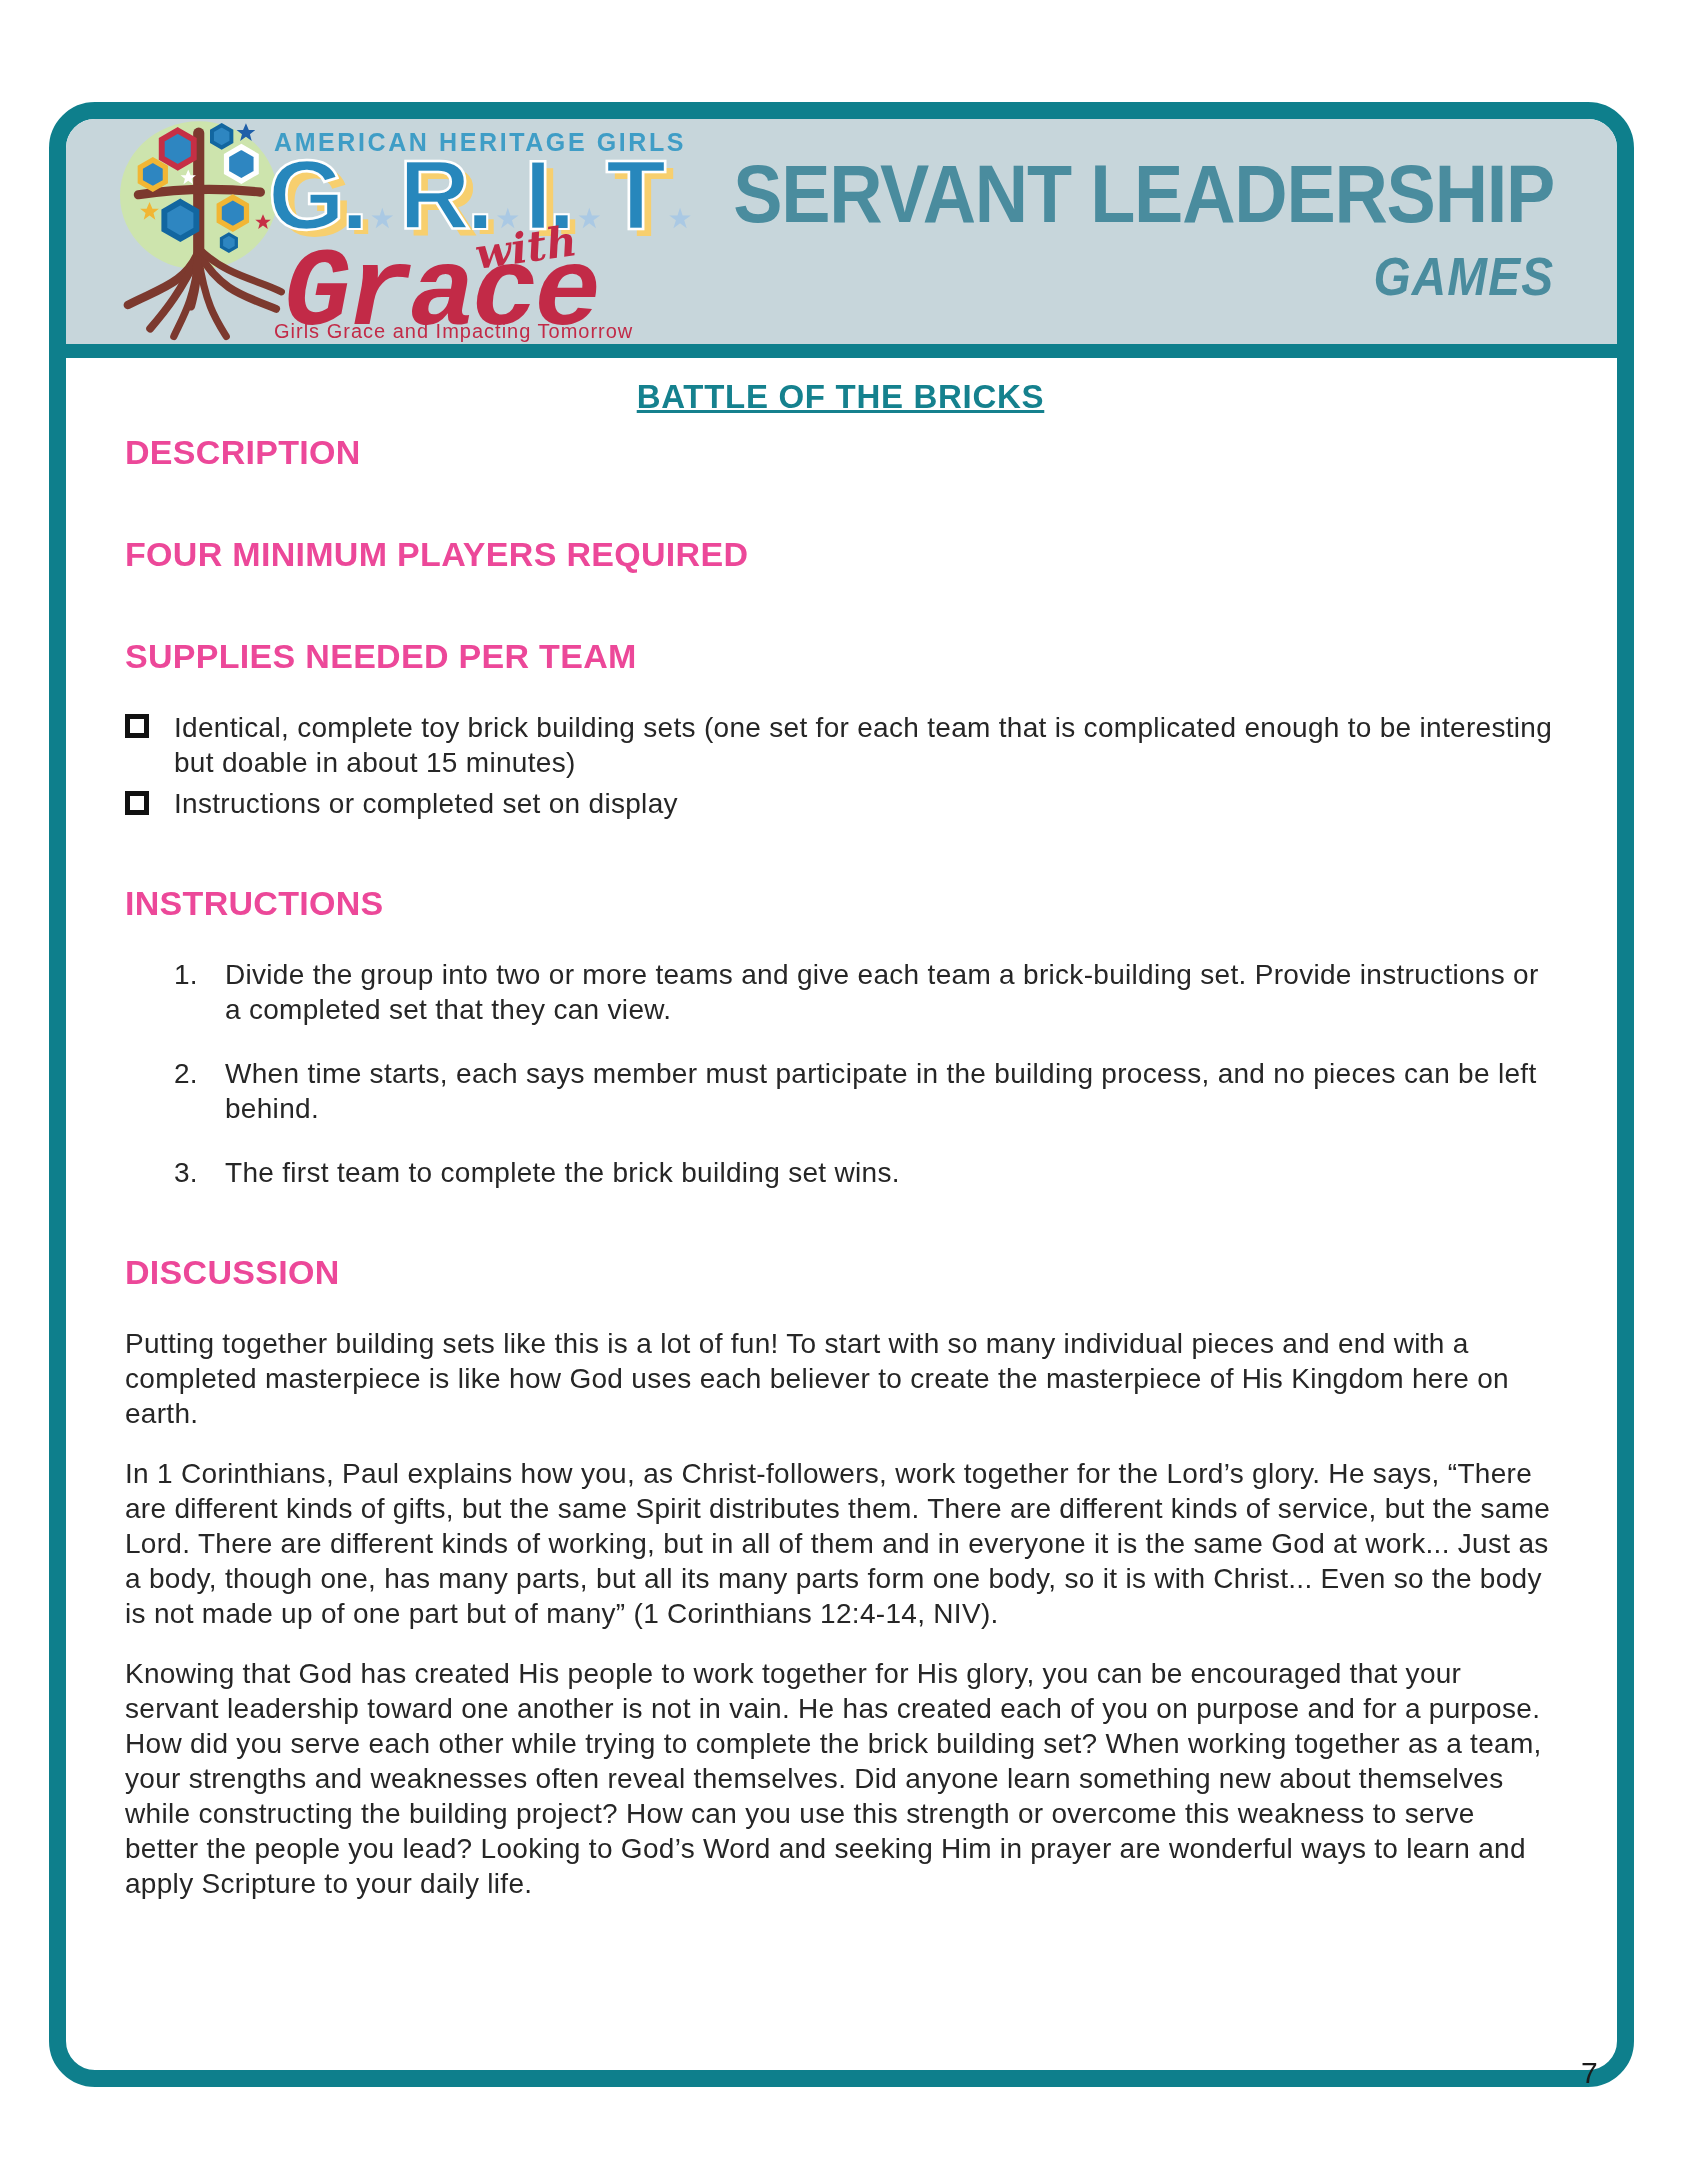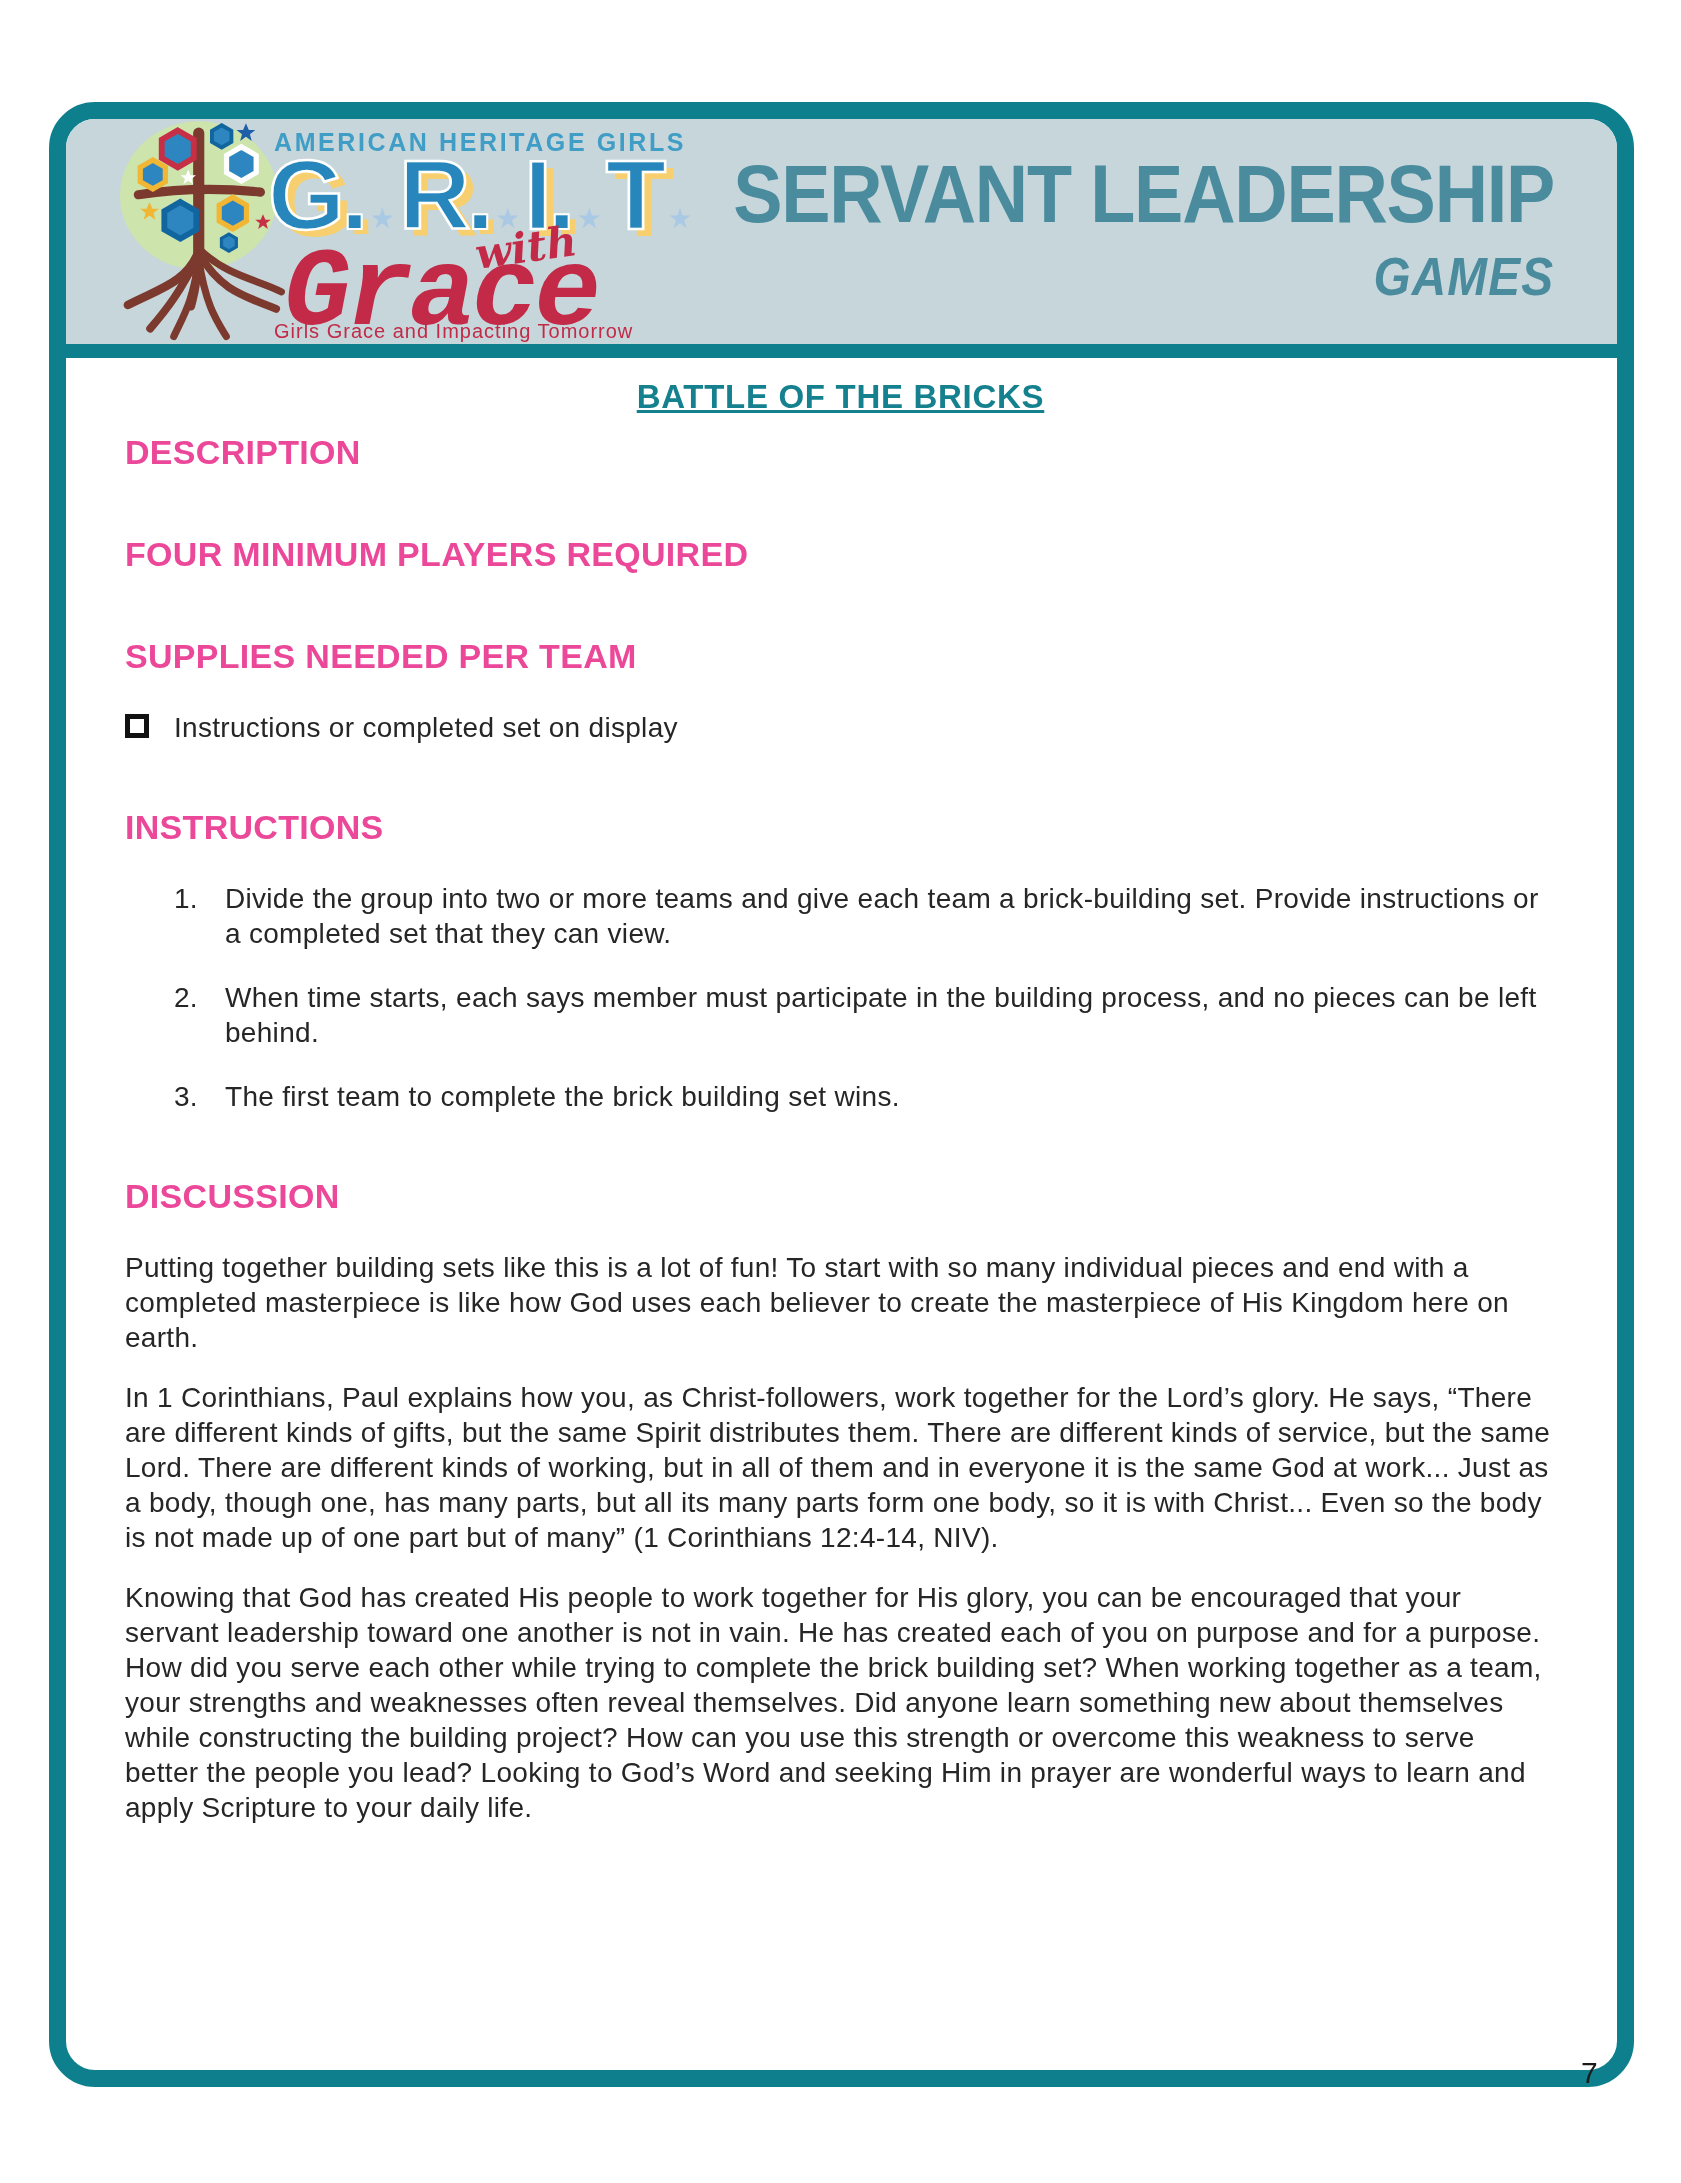--- a/index.html
+++ b/index.html
@@ -235,20 +235,24 @@
 
     <section class="sec-players">
       <h2 class="section-heading">FOUR MINIMUM PLAYERS REQUIRED</h2>
     </section>
 
     <section class="sec-supplies">
       <h2 class="section-heading">SUPPLIES NEEDED PER TEAM</h2>
       <ul class="checklist">
         <li>
           <span class="checkbox"></span>
+          <span>Identical, complete toy brick building sets (one set for each team that is complicated enough to be interesting but doable in about 15 minutes)</span>
+        </li>
+        <li>
+          <span class="checkbox"></span>
           <span>Instructions or completed set on display</span>
         </li>
       </ul>
     </section>
 
     <section class="sec-instructions">
       <h2 class="section-heading">INSTRUCTIONS</h2>
       <ol class="steps">
         <li>
           <span class="step-num">1.</span>

